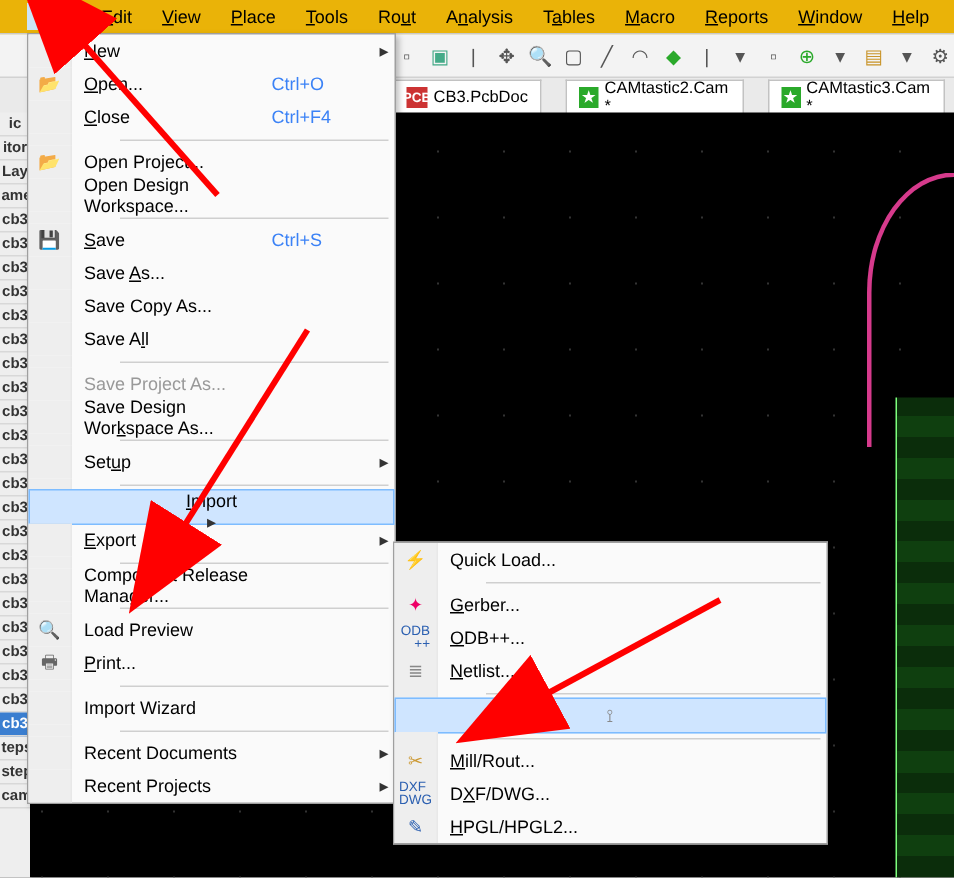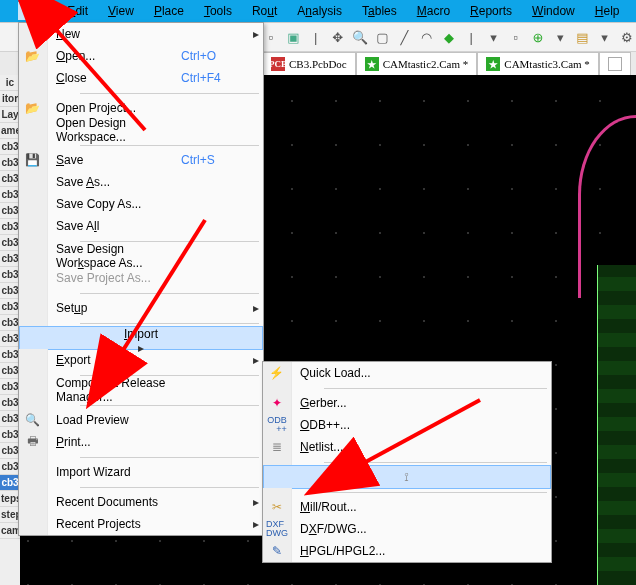--- a/index.html
+++ b/index.html
@@ -7,21 +7,21 @@
     padding: 0;
     font-family: "Microsoft YaHei", "Segoe UI", Tahoma, sans-serif;
     font-size: 12px;
     background: #f0f0f0;
     width: 636px;
     height: 585px;
     overflow: hidden;
     position: relative;
   }
   .menubar {
-    background: #0ea5e9;
+    background: #eab308;
     height: 22px;
     display: flex;
     align-items: center;
     padding-left: 18px;
     border-bottom: 1px solid #c9c9c9;
   }
   .menubar .mitem {
     padding: 2px 10px;
     cursor: default;
   }
@@ -42,24 +42,23 @@
   .tool-icon {
     width: 20px; height: 20px; display: inline-flex; align-items:center; justify-content:center;
     font-size: 13px;
     color:#555;
   }
   .doc-tabs {
     height: 24px;
     background: #eaeaea;
     border-bottom: 1px solid #c2c2c2;
     display: flex;
-    align-items: flex-start;
+    align-items: center;
     padding-left: 262px;
-    gap: 0;
-    font-family: Liberation Serif, serif;
+    gap: 16px;
   }
   .doc-tab {
     display: flex; align-items:center; gap:4px;
     background:#fff; border:1px solid #c2c2c2; border-bottom:none;
     padding: 2px 8px; font-size:11px; height:18px;
   }
   .doc-tab .tag { width:14px; height:14px; display:inline-flex;align-items:center;justify-content:center; font-size:10px; font-weight:bold; }
   .doc-tab .tag.green { background:#2aa92a; color:#fff; }
   .doc-tab .tag.pcb { background:#c33; color:#fff; font-size:9px; }
   .doc-tab .tag.log { background:#fff; border:1px solid #aaa; width:12px;height:12px; }
@@ -327,29 +326,29 @@
   <div class="row">
     <div class="iconcol"></div>
     <div class="lbl">Save A<span class="ul">l</span>l</div>
     <div class="short"></div>
       <div class="arrow"></div>
   </div>
   <div class="row sep">
       <div class="iconcol"></div>
       <div class="line"></div>
     </div>
+  <div class="row disabled">
+    <div class="iconcol"></div>
+    <div class="lbl">Save Project As...</div>
+    <div class="short"></div>
+      <div class="arrow"></div>
+  </div>
   <div class="row">
     <div class="iconcol"></div>
     <div class="lbl">Save Design Wor<span class="ul">k</span>space As...</div>
-    <div class="short"></div>
-      <div class="arrow"></div>
-  </div>
-  <div class="row disabled">
-    <div class="iconcol"></div>
-    <div class="lbl">Save Project As...</div>
     <div class="short"></div>
       <div class="arrow"></div>
   </div>
   <div class="row sep">
       <div class="iconcol"></div>
       <div class="line"></div>
     </div>
   <div class="row">
     <div class="iconcol"></div>
     <div class="lbl">Set<span class="ul">u</span>p</div>

